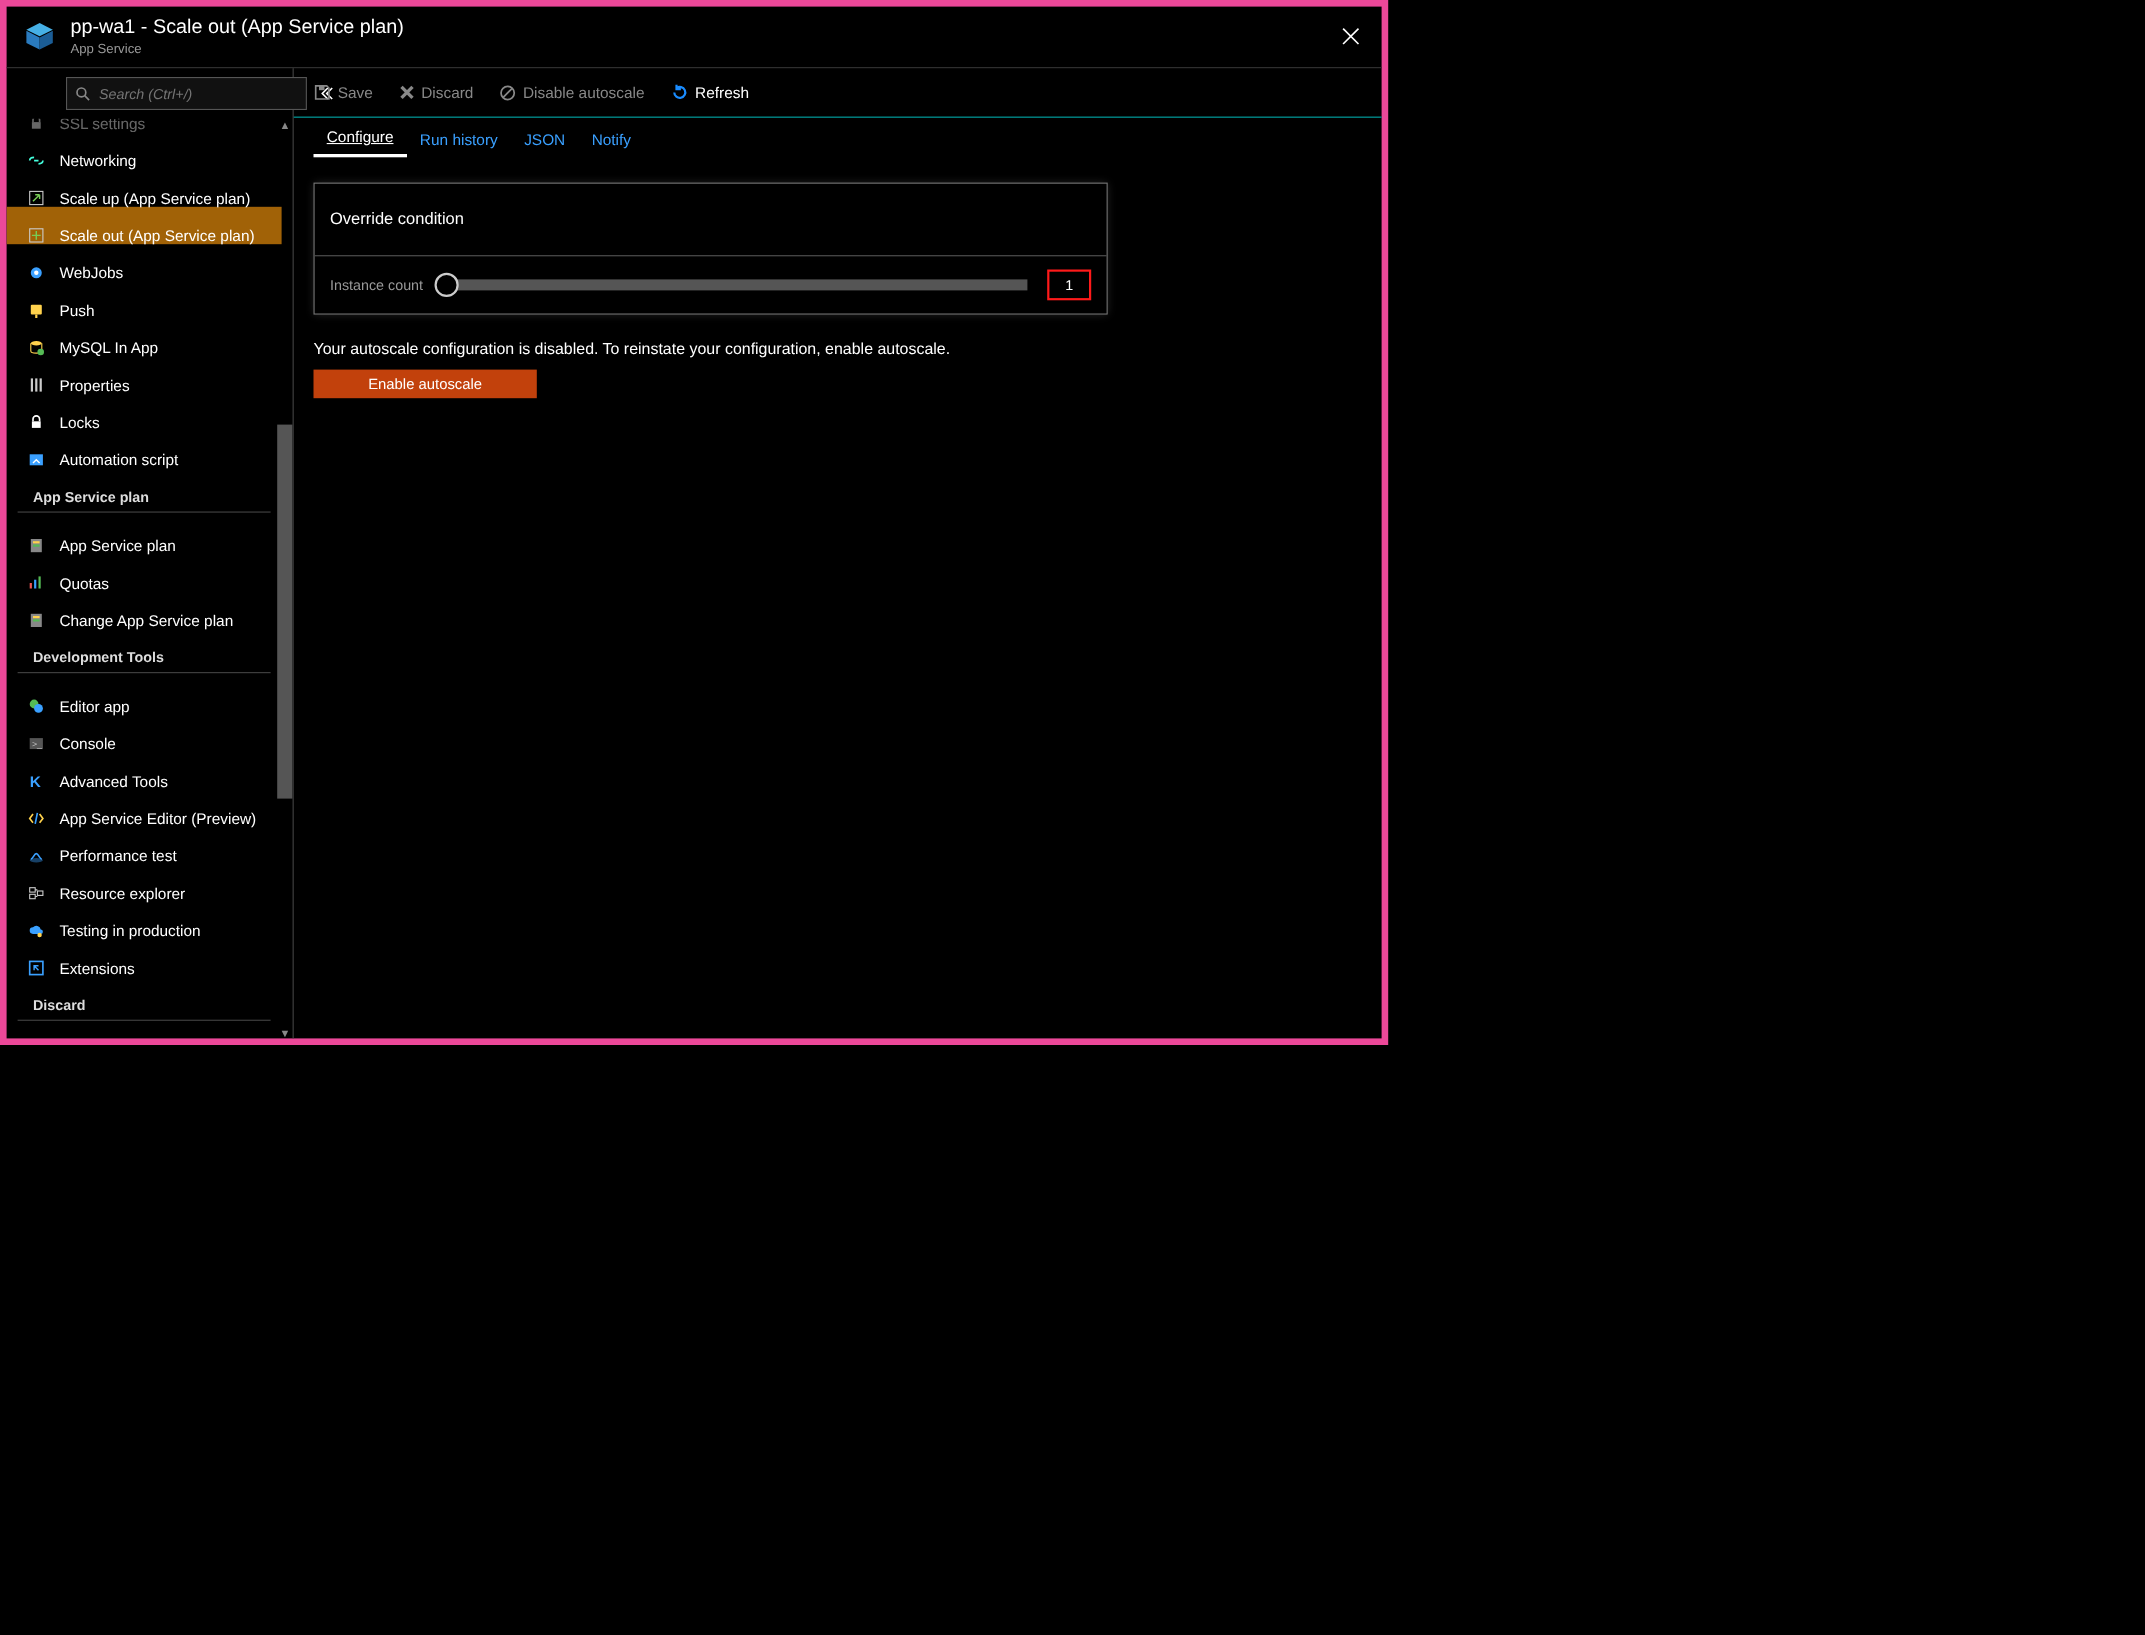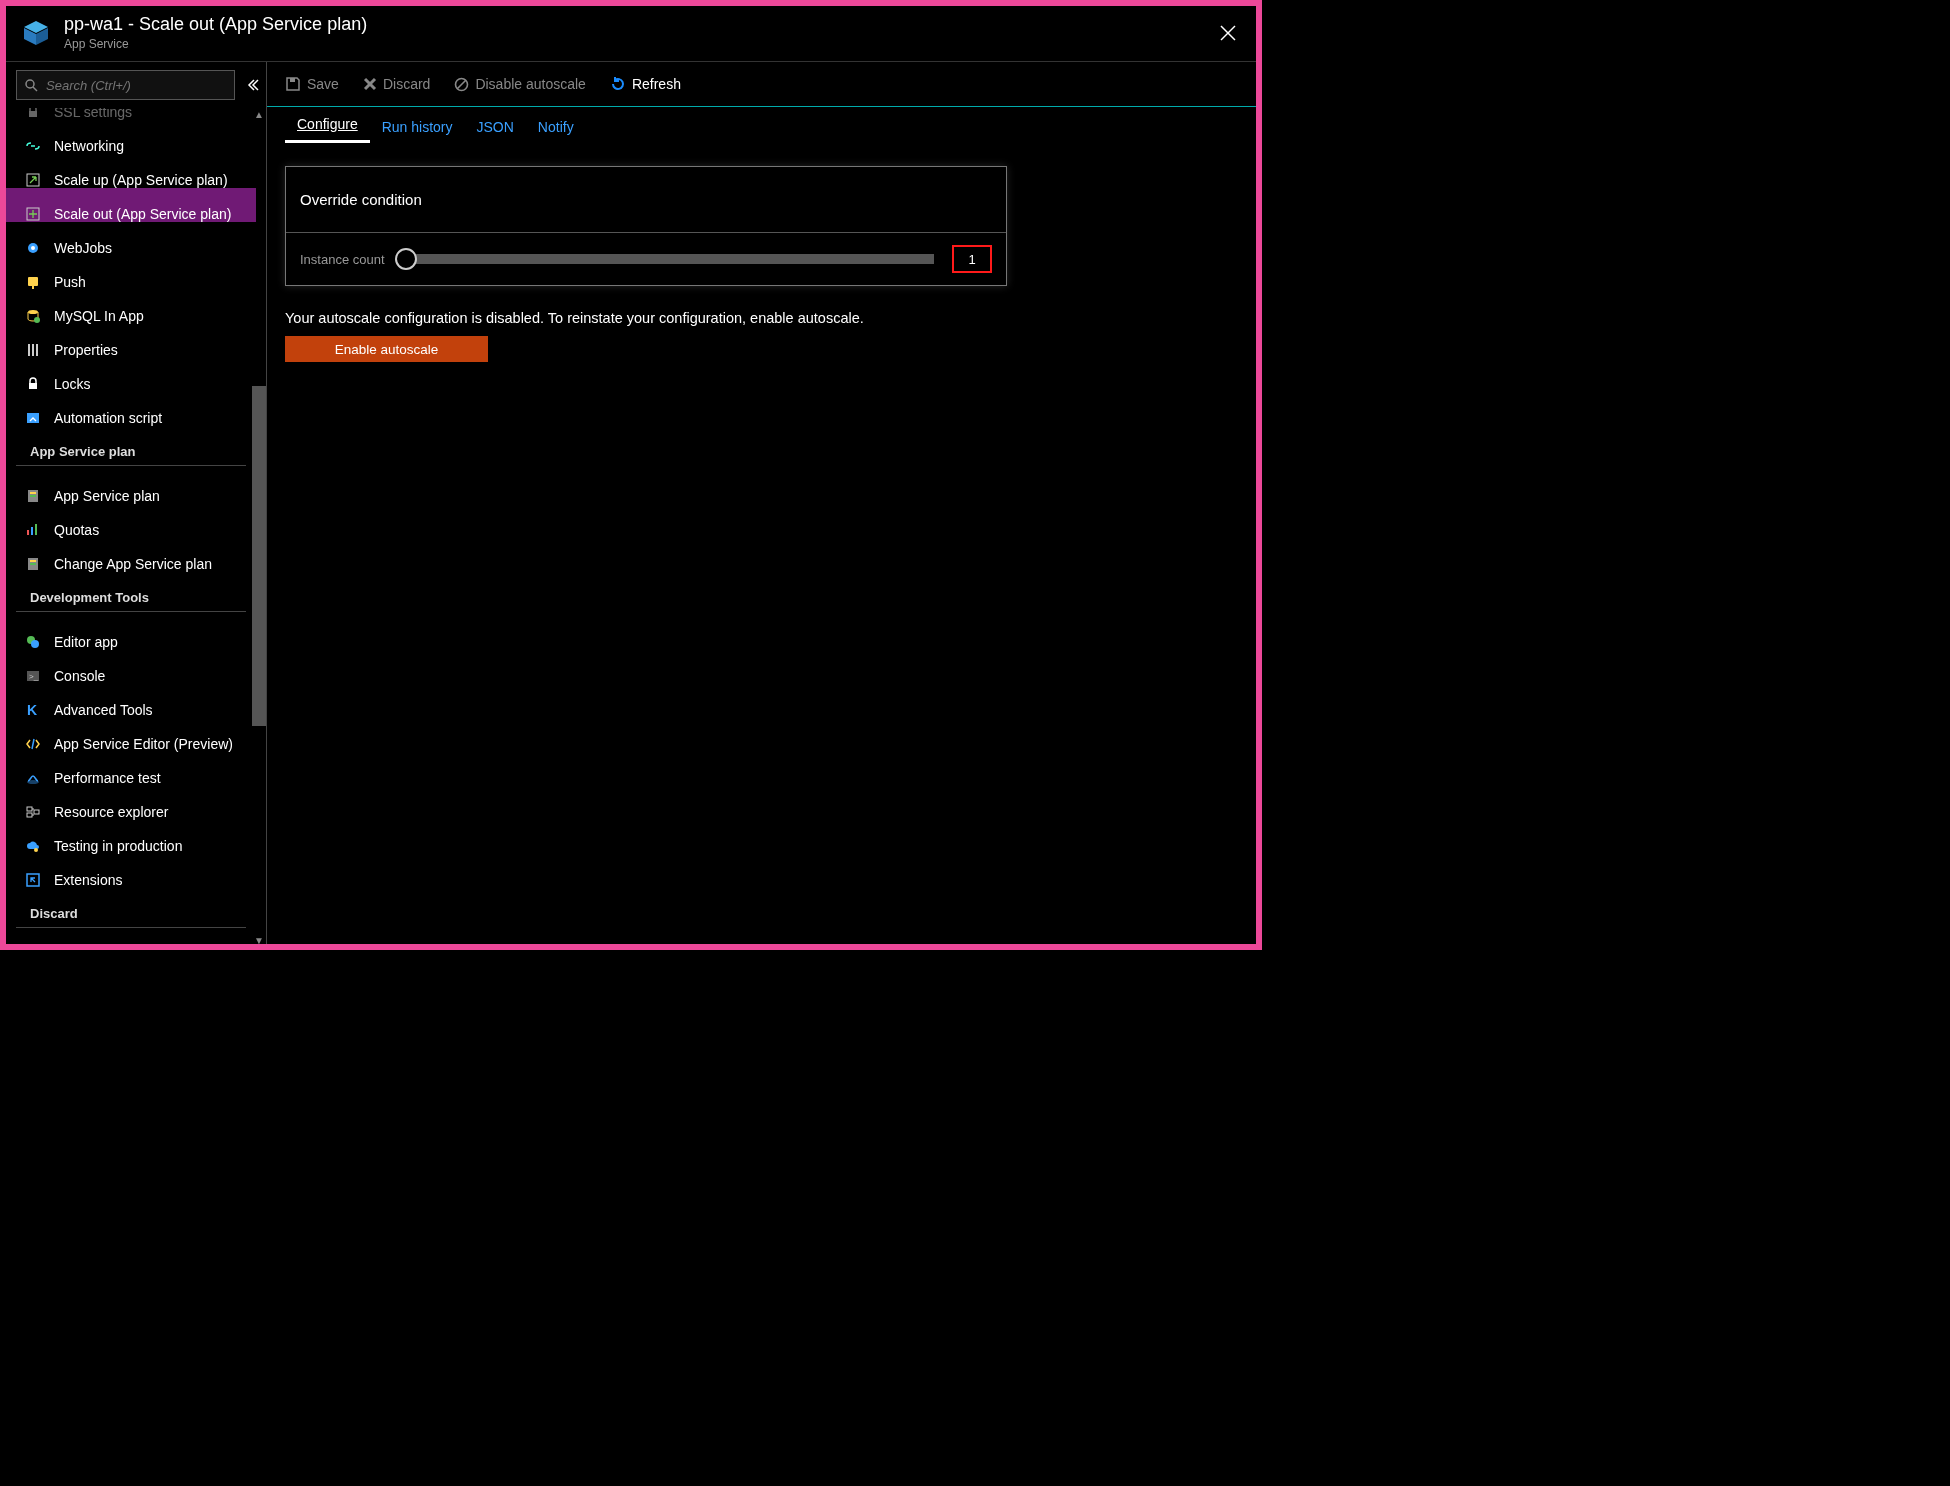--- a/index.html
+++ b/index.html
@@ -7,30 +7,30 @@
   
   .blade-header{display:flex;align-items:center;padding:8px 16px 10px 14px;border-bottom:1px solid #333;}
   .blade-icon{width:32px;height:32px;margin-right:12px;display:flex;align-items:center;justify-content:center;}
   .blade-title{font-size:18px;font-weight:500;}
   .blade-subtitle{font-size:12px;color:#999;margin-top:2px;}
   .blade-close{margin-left:auto;font-size:22px;color:#fff;cursor:pointer;padding:4px;}
   
   .blade-body{flex:1;display:flex;min-height:0;}
   .side{width:260px;display:flex;flex-direction:column;border-right:1px solid #444;}
   .side-top{display:flex;align-items:center;padding:8px 10px;}
-  .search{flex:1;display:flex;align-items:center;border:1px solid #555;background:#111;height:28px;padding:0 8px;}
+  .search{flex:1;display:flex;align-items:center;border:1px solid #555;background:#111;height:28px;padding:0 8px;margin-left:44px;}
   .search input{flex:1;background:transparent;border:none;outline:none;color:#ccc;font-style:italic;font-size:13px;}
   .collapse{margin-left:10px;color:#fff;font-size:14px;cursor:pointer;}
   .nav-scroll{flex:1;overflow:hidden;position:relative;}
   .nav{position:relative;padding-right:10px;}
   .scrollbar{position:absolute;right:0;top:0;width:14px;height:620px;background:transparent;}
   .scroll-thumb{background:#555;width:14px;height:340px;position:absolute;top:278px;right:0;}
   .scroll-arrow{position:absolute;width:14px;height:14px;color:#888;text-align:center;font-size:10px;line-height:14px;}
   .nav-item{display:flex;align-items:flex-end;height:34px;padding:0 10px 0 16px;cursor:pointer;color:#fff;}
-  .nav-item.active{background:#701a75;}
+  .nav-item.active{background:#a16207;}
   .nav-item .ico{width:22px;display:flex;justify-content:center;margin-right:10px;font-size:15px;}
   .nav-item .lbl{white-space:nowrap;font-size:14px;}
   .nav-section{color:#ddd;font-size:13px;font-weight:600;padding:18px 14px 6px 14px;border-bottom:1px solid #444;margin:0 10px 4px 10px;}
   
   .main{flex:1;display:flex;flex-direction:column;}
   .toolbar{display:flex;align-items:center;height:44px;padding:0 18px;border-bottom:1px solid #0aa;}
   .tb-btn{display:flex;align-items:center;margin-right:24px;cursor:pointer;}
   .tb-btn.disabled{color:#888;}
   .tb-btn .tico{margin-right:6px;font-size:16px;}
   .tabbar{display:flex;align-items:flex-end;padding:0 18px;height:36px;border-bottom:1px solid transparent;}

